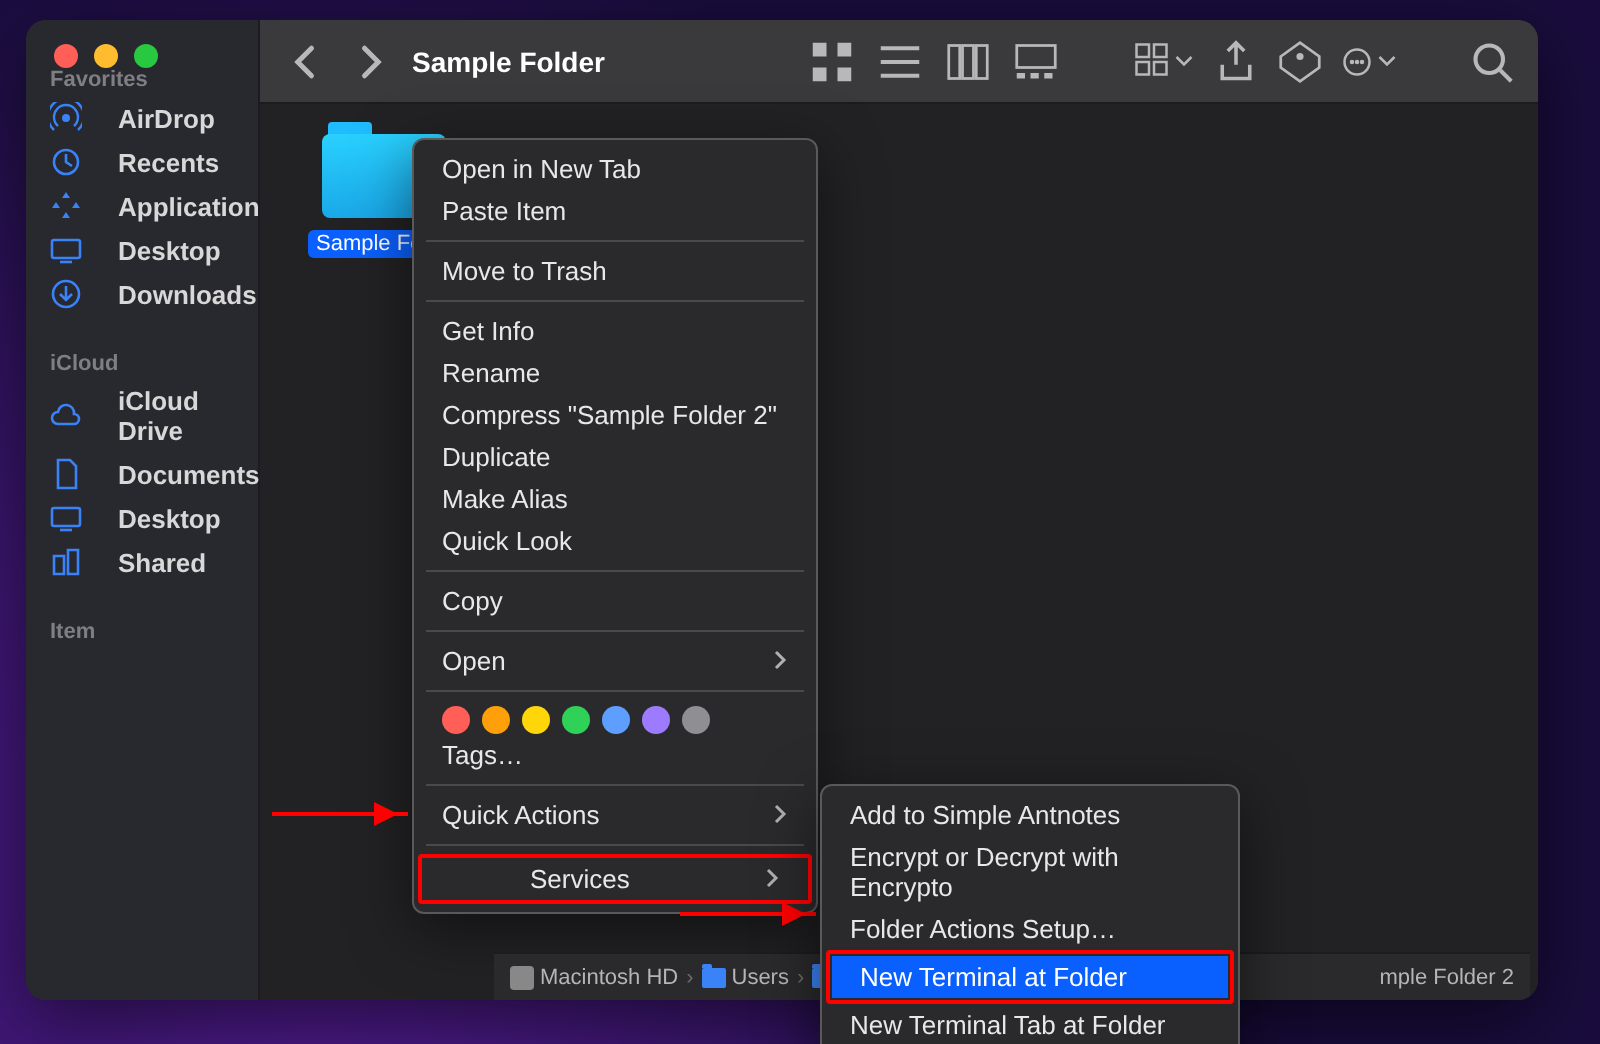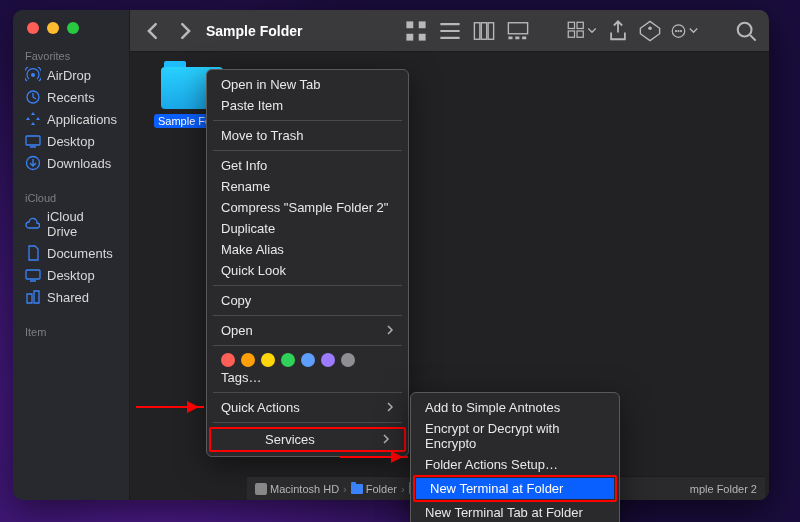--- a/index.html
+++ b/index.html
@@ -8,22 +8,22 @@
   .wallpaper { position:absolute; inset:0; background: radial-gradient(circle at 20% 80%, #5a1e9e 0%, #1a0d3e 60%),
                radial-gradient(circle at 90% 10%, #3a1e9e 0%, #1a0d3e 60%); }
 
   .window { position:absolute; left:13px; top:10px; width:756px; height:490px; background:#2a2a2c; border-radius:10px; box-shadow:0 10px 40px rgba(0,0,0,.6); display:flex; flex-direction:column; overflow:hidden; }
 
   .sidebar { position:absolute; left:0; top:0; bottom:0; width:117px; background:rgba(40,40,48,.9); border-right:1px solid rgba(0,0,0,.3); }
   .traffic { position:absolute; left:14px; top:12px; display:flex; gap:8px; }
   .dot { width:12px; height:12px; border-radius:50%; }
   .red { background:#ff5f57;} .yellow{background:#febc2e;} .green{background:#28c840;}
   .section-label { color:#7e7e83; font-size:11px; padding-left:12px; margin-top:6px; margin-bottom:2px; }
-  .nav { margin-top:40px; }
-  .nav-item { display:flex; align-items:center; gap:6px; padding:3px 12px 3px 12px; color:#d8d8d9; font-size:13px; cursor:default; }
+  .nav { margin-top:24px;font-weight:bold; }
+  .nav-item { display:flex; align-items:center; gap:18px; padding:3px 12px 3px 12px; color:#d8d8d9; font-size:13px; cursor:default; }
   .nav-icon { width:16px; height:16px; color:#3a82f7; display:inline-flex; align-items:center; justify-content:center; flex:0 0 16px;}
 
   .main { position:absolute; left:117px; right:0; top:0; bottom:0; display:flex; flex-direction:column; }
   .toolbar { height:42px; background:#3a3a3c; border-bottom:1px solid #1c1c1e; display:flex; align-items:center; padding:0 12px; gap:10px; color:#dcdcdc;}
   .tb-btn { color:#b8b8b9; display:inline-flex; align-items:center; justify-content:center; width:22px; height:22px; }
   .tb-group { display:flex; gap:12px; align-items:center; }
   .spacer { flex:1; }
   .title { font-weight:600; color:#fff; font-size:14px; }
 
   .content { flex:1; background:#222224; position:relative; }
@@ -252,21 +252,21 @@
     </div>
 
     <div class="pathbar" id="pathbar">
         <span class="pb-item">
           <span class="pb-disk"></span>
           <span>Macintosh HD</span>
         </span>
         <span class="pb-sep">›</span>
         <span class="pb-item">
           <span class="pb-folder"></span>
-          <span>Folder</span>
+          <span>Users</span>
         </span>
         <span class="pb-sep">›</span>
         <span class="pb-item">
           <span class="pb-folder"></span>
           <span>lex</span>
         </span>
         <span class="pb-sep">›</span>
         <span class="pb-item">
           <span class="pb-folder"></span>
           <span>Documents</span>

